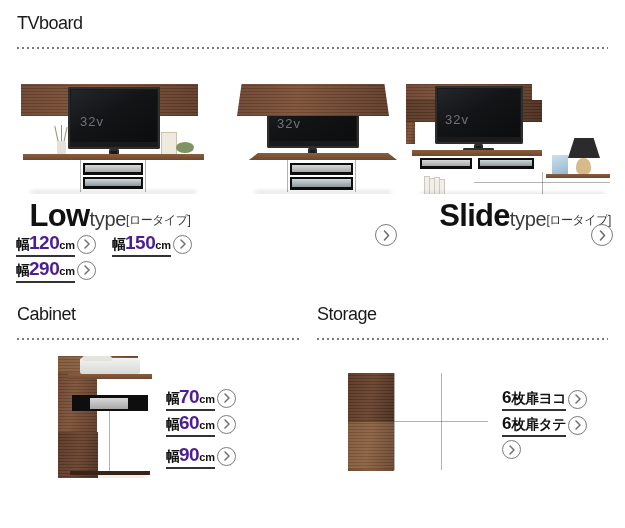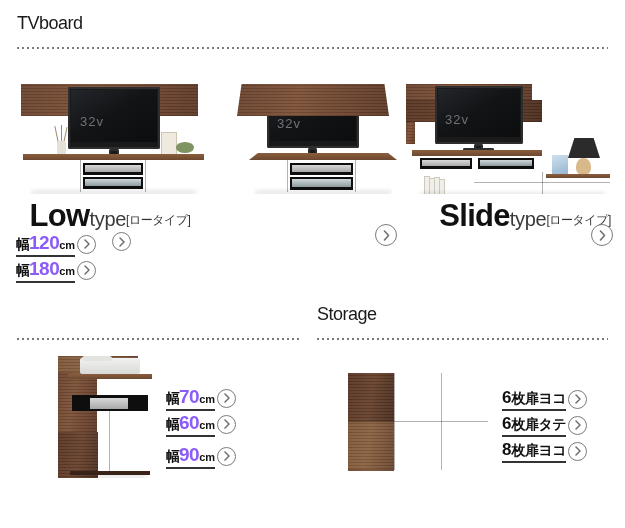--- a/index.html
+++ b/index.html
@@ -65,21 +65,21 @@
     cursor:pointer;
   }
   .chip .txt{
     display:inline-block;
     border-bottom:2px solid #333;
     padding-bottom:1px;
     line-height:1.15;
     white-space:nowrap;
   }
   .haba{font-size:14px;font-weight:bold;color:#111;letter-spacing:-1px;}
-  .num{font-size:19px;font-weight:bold;color:#8b5cf6;letter-spacing:-0.5px;font-family:"Liberation Sans",sans-serif;}
+  .num{font-size:19px;font-weight:bold;color:#4c1d95;letter-spacing:-0.5px;font-family:"Liberation Sans",sans-serif;}
   .unit{font-size:11px;font-weight:bold;color:#111;}
   .jp{font-size:14px;font-weight:bold;color:#111;letter-spacing:-0.5px;}
   .jpnum{font-size:17px;font-weight:bold;color:#111;}
 
   .arrow{
     width:19px;height:19px;flex:0 0 19px;
     border:1.6px solid #7b7b7b;
     border-radius:50%;
     display:inline-flex;
     align-items:center;
@@ -186,29 +186,30 @@
   <div class="chip" style="position:absolute;left:16px;top:232px;">
     <span class="txt"><span class="haba">幅</span><span class="num">120</span><span class="unit">cm</span></span>
     <span class="arrow">
       <svg width="8" height="10" viewBox="0 0 8 10">
           <path d="M2 1 L6 5 L2 9" fill="none" stroke="#6f6f6f" stroke-width="1.5" stroke-linecap="round" stroke-linejoin="round"></path>
         </svg>
     </span>
   </div>
 
   <div class="chip" style="position:absolute;left:112px;top:232px;">
+    <span class="txt"><span class="haba">幅</span><span class="num">150</span><span class="unit">cm</span></span>
     <span class="arrow">
       <svg width="8" height="10" viewBox="0 0 8 10">
           <path d="M2 1 L6 5 L2 9" fill="none" stroke="#6f6f6f" stroke-width="1.5" stroke-linecap="round" stroke-linejoin="round"></path>
         </svg>
     </span>
   </div>
 
   <div class="chip" style="position:absolute;left:16px;top:258px;">
-    <span class="txt"><span class="haba">幅</span><span class="num">180</span><span class="unit">cm</span></span>
+    <span class="txt"><span class="haba">幅</span><span class="num">290</span><span class="unit">cm</span></span>
     <span class="arrow">
       <svg width="8" height="10" viewBox="0 0 8 10">
           <path d="M2 1 L6 5 L2 9" fill="none" stroke="#6f6f6f" stroke-width="1.5" stroke-linecap="round" stroke-linejoin="round"></path>
         </svg>
     </span>
   </div>
 
   <div class="art" style="position:absolute;left:237px;top:84px;width:176px;height:110px;">
     <div class="tv" style="left:30px;top:2px;width:92px;height:62px;">
       <div class="screen"></div>
@@ -274,20 +275,23 @@
   <div class="prod-name" style="position:absolute;left:430px;top:200px;width:190px;">
     <span class="pn-main">Slide</span><span class="pn-type">type</span><span class="pn-kana">[ロータイプ]</span>
   </div>
 
   <div class="arrow-lg" style="position:absolute;left:591px;top:224px;">
     <svg width="9" height="11" viewBox="0 0 9 11">
         <path d="M2.5 1 L6.5 5.5 L2.5 10" fill="none" stroke="#6f6f6f" stroke-width="1.6" stroke-linecap="round" stroke-linejoin="round"></path>
       </svg>
   </div>
 
+  <div style="position:absolute;left:17px;top:305px;">
+    <div class="sec-title">Cabinet</div>
+  </div>
   <div class="dotline" style="position:absolute;left:17px;top:337px;width:285px;"></div>
 
   <div class="art" style="position:absolute;left:58px;top:356px;width:104px;height:122px;">
     <div class="printer" style="left:22px;top:2px;width:60px;height:16px;"></div>
     <div style="position:absolute;left:24px;top:0px;width:30px;height:5px;background:#e3e3e0;border-radius:3px;"></div>
     <div class="topsurf" style="left:10px;top:18px;width:84px;height:5px;"></div>
     <div class="wood-l" style="left:12px;top:23px;width:80px;height:16px;"></div>
     <div class="cavity" style="left:14px;top:39px;width:76px;height:16px;"></div>
     <div class="avdev" style="left:32px;top:42px;width:38px;height:11px;"></div>
     <div class="wood" style="left:12px;top:55px;width:39px;height:60px;"></div>
@@ -347,21 +351,20 @@
   </div>
   <div class="chip" style="position:absolute;left:502px;top:414px;">
     <span class="txt"><span class="jpnum">6</span><span class="jp">枚扉タテ</span></span>
     <span class="arrow">
       <svg width="8" height="10" viewBox="0 0 8 10">
           <path d="M2 1 L6 5 L2 9" fill="none" stroke="#6f6f6f" stroke-width="1.5" stroke-linecap="round" stroke-linejoin="round"></path>
         </svg>
     </span>
   </div>
   <div class="chip" style="position:absolute;left:502px;top:440px;">
-    <span class="txt"><span class="jpnum">8</span><span class="jp">枚扉ヨコ</span></span>
     <span class="arrow">
       <svg width="8" height="10" viewBox="0 0 8 10">
           <path d="M2 1 L6 5 L2 9" fill="none" stroke="#6f6f6f" stroke-width="1.5" stroke-linecap="round" stroke-linejoin="round"></path>
         </svg>
     </span>
   </div>
 
 </div>
 
 </body></html>

